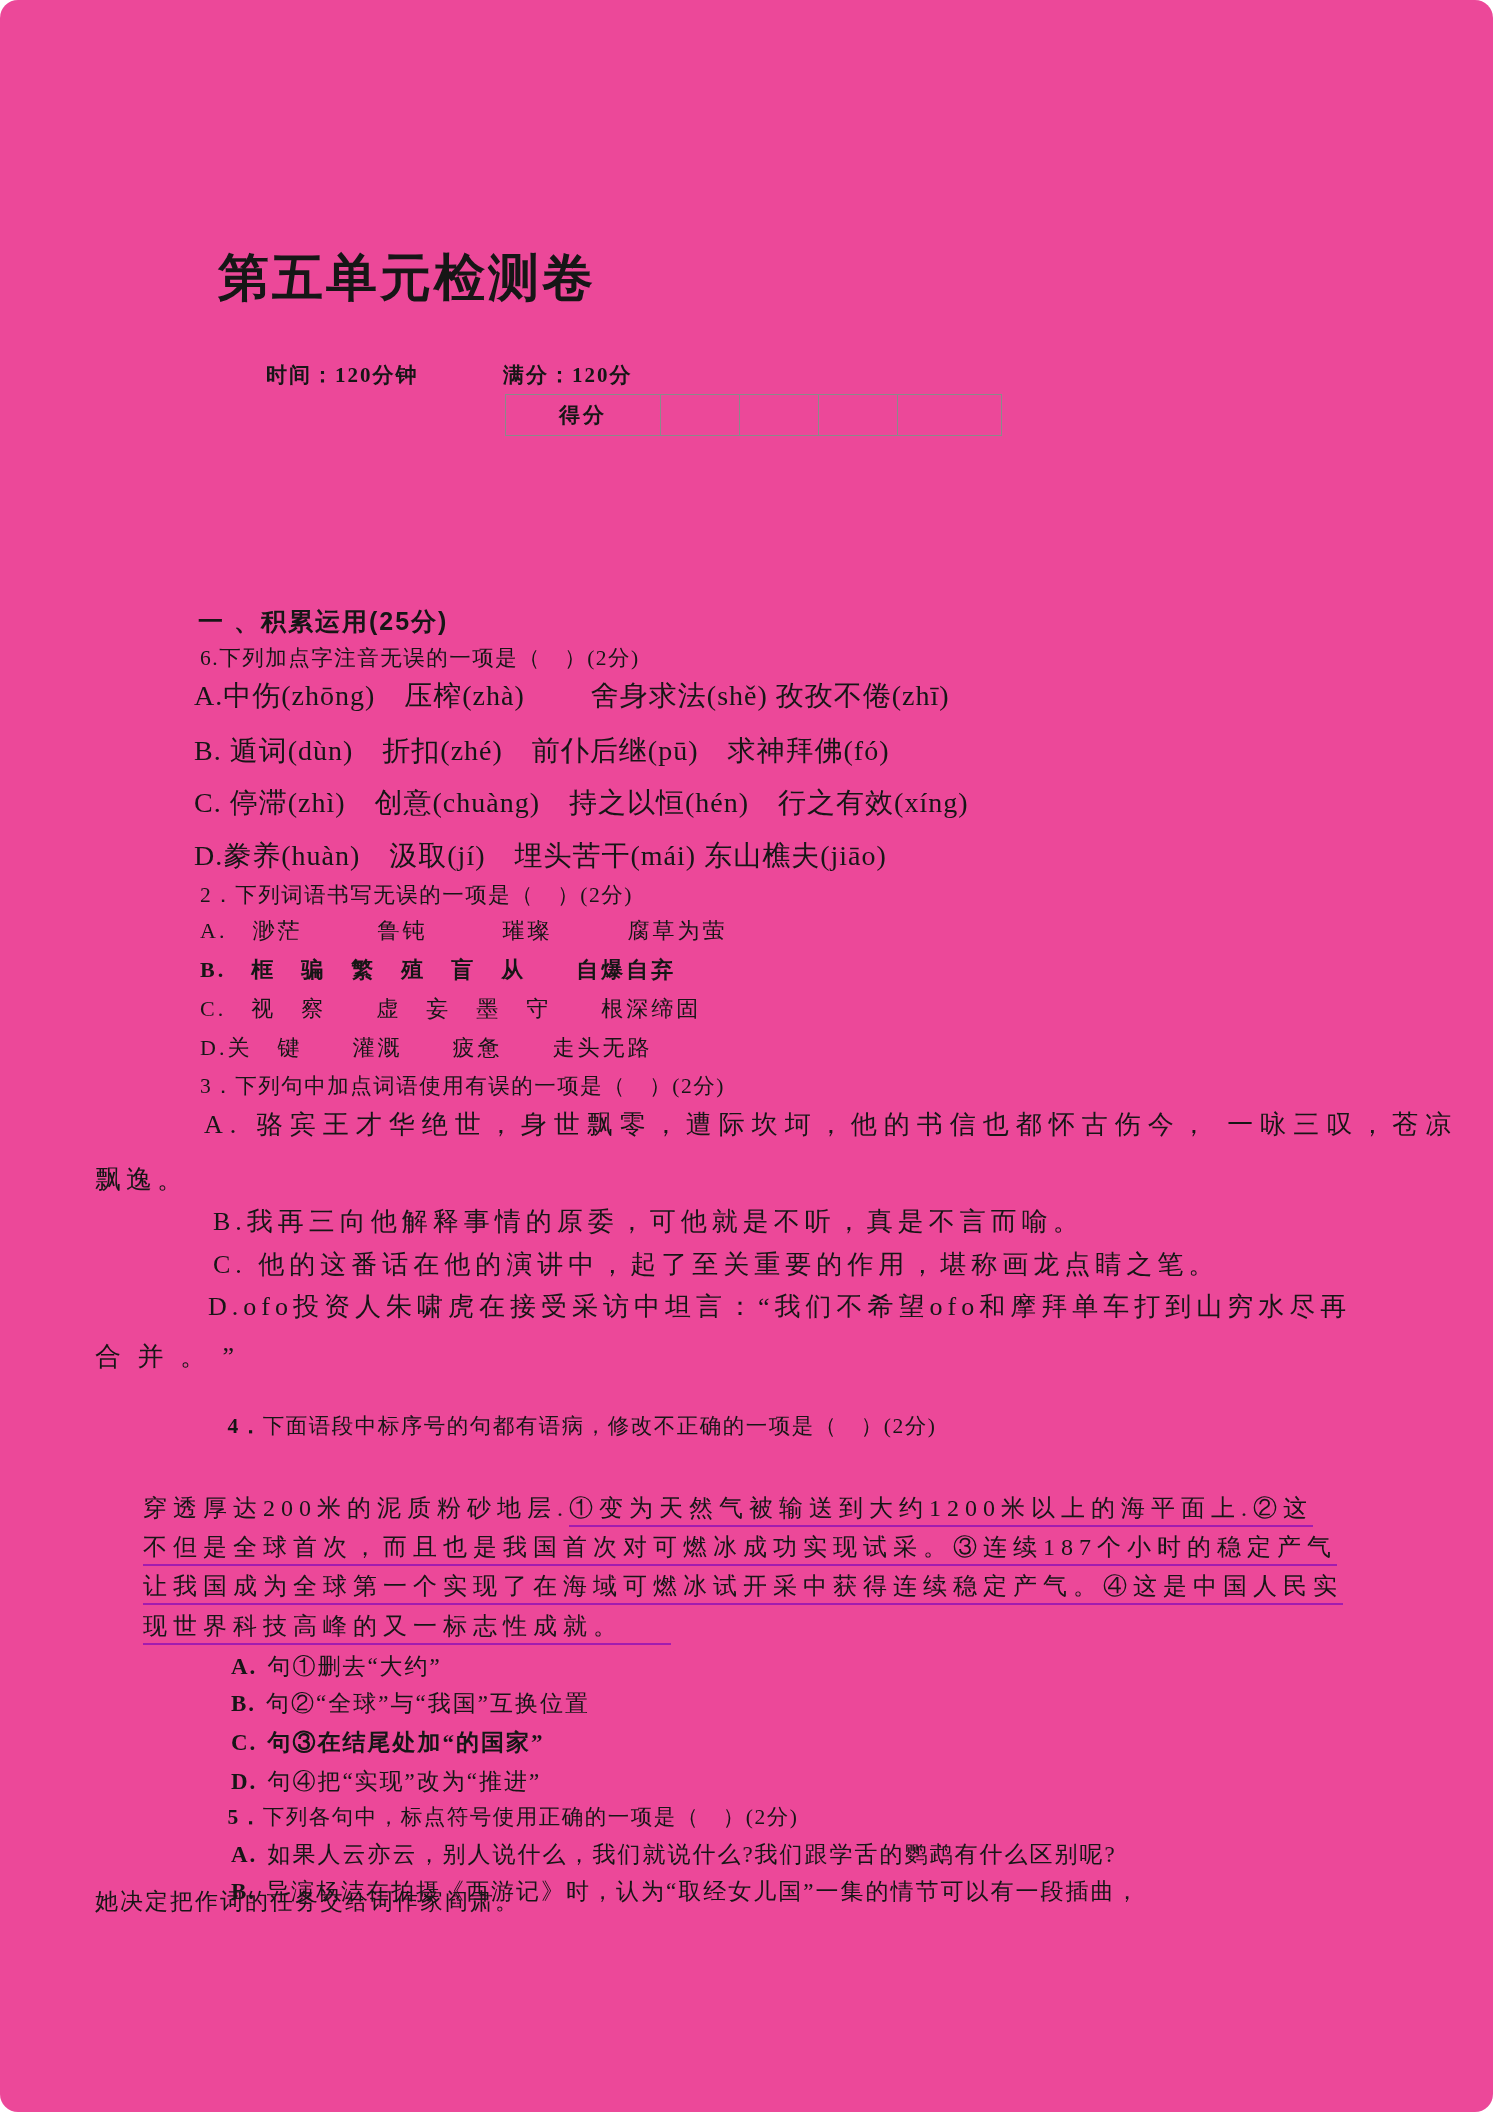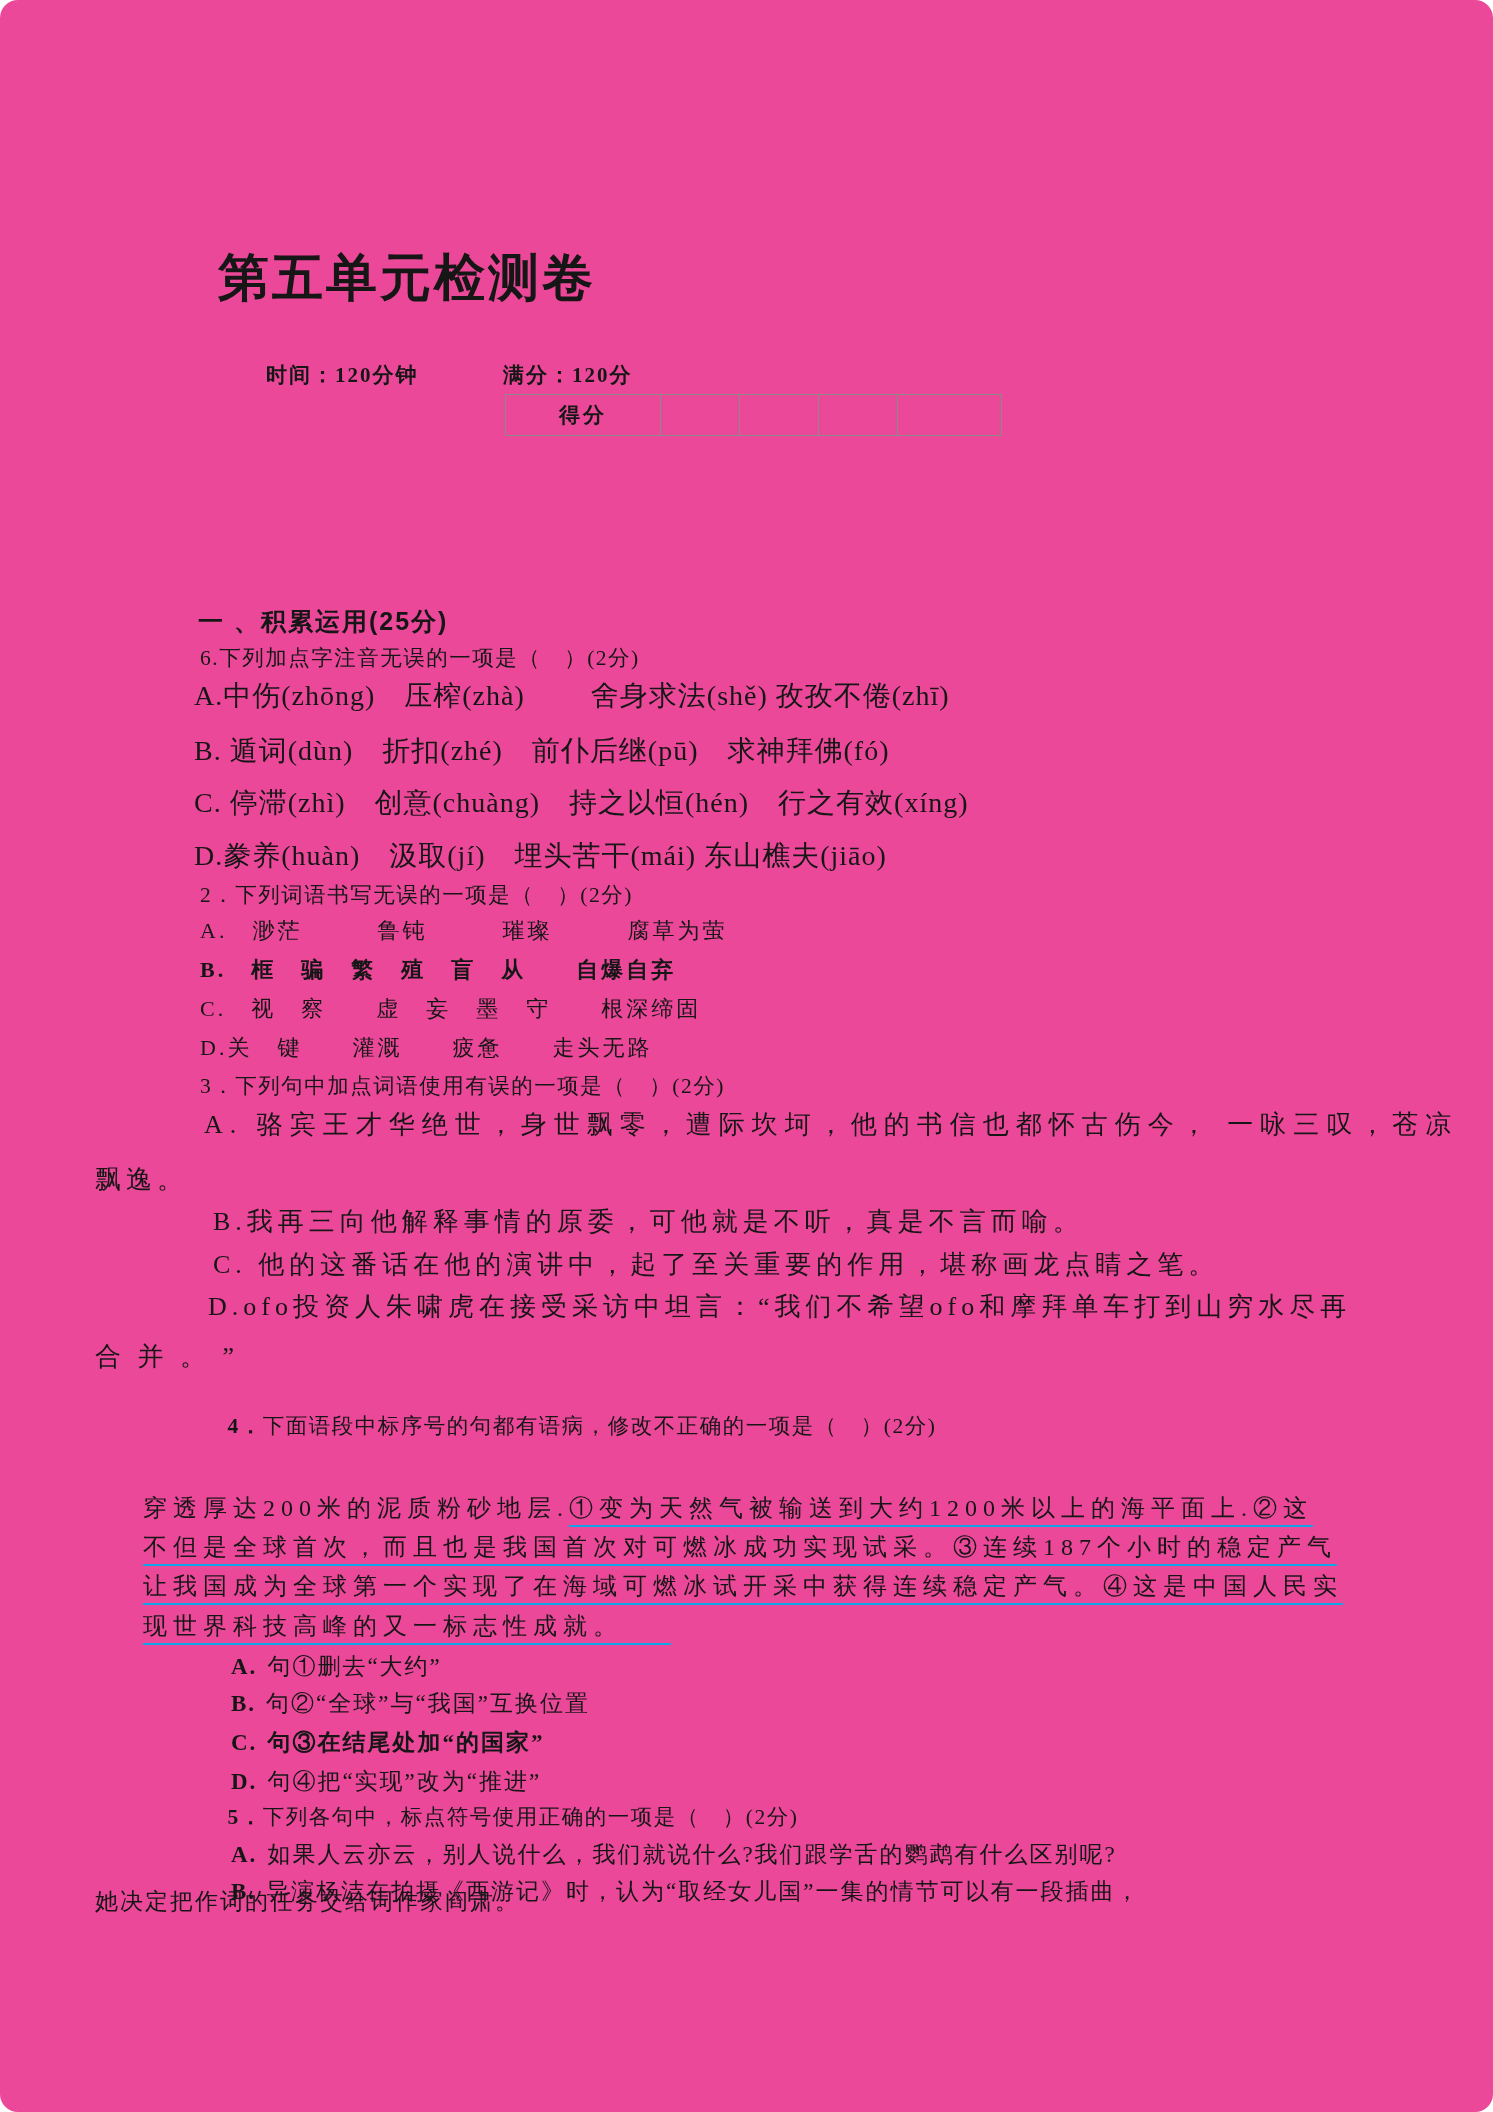--- a/index.html
+++ b/index.html
@@ -24,21 +24,21 @@
   .stem  { font-size: 21.5px; letter-spacing: 1.5px; }
   .opt1  { font-size: 28px; letter-spacing: 1px; }
   .opt2  { font-size: 22px; letter-spacing: 3px; }
   .opt3  { font-size: 26px; letter-spacing: 5px; }
   .opt3a { letter-spacing: 7px; }
   .para  { font-size: 24px; letter-spacing: 6px; }
   .para-indent { letter-spacing: 4px; }
   .opt45 { font-size: 23px; letter-spacing: 2px; }
   .bold  { font-weight: 700; }
   .lbl   { font-weight: 700; margin-right: 10px; }
-  .ul    { border-bottom: 2px solid #0ea5e9; padding-bottom: 4px; }
+  .ul    { border-bottom: 2px solid #a21caf; padding-bottom: 4px; }
   .ul-ext{ padding-right: 48px; }
   table.score {
     position: absolute; left: 505px; top: 394px;
     border-collapse: collapse; table-layout: fixed; font-size: 21px;
   }
   table.score td {
     border: 1px solid #8a8a8a; height: 41px; text-align: center;
     letter-spacing: 3px; padding: 0; font-weight: 600;
   }
 </style>

